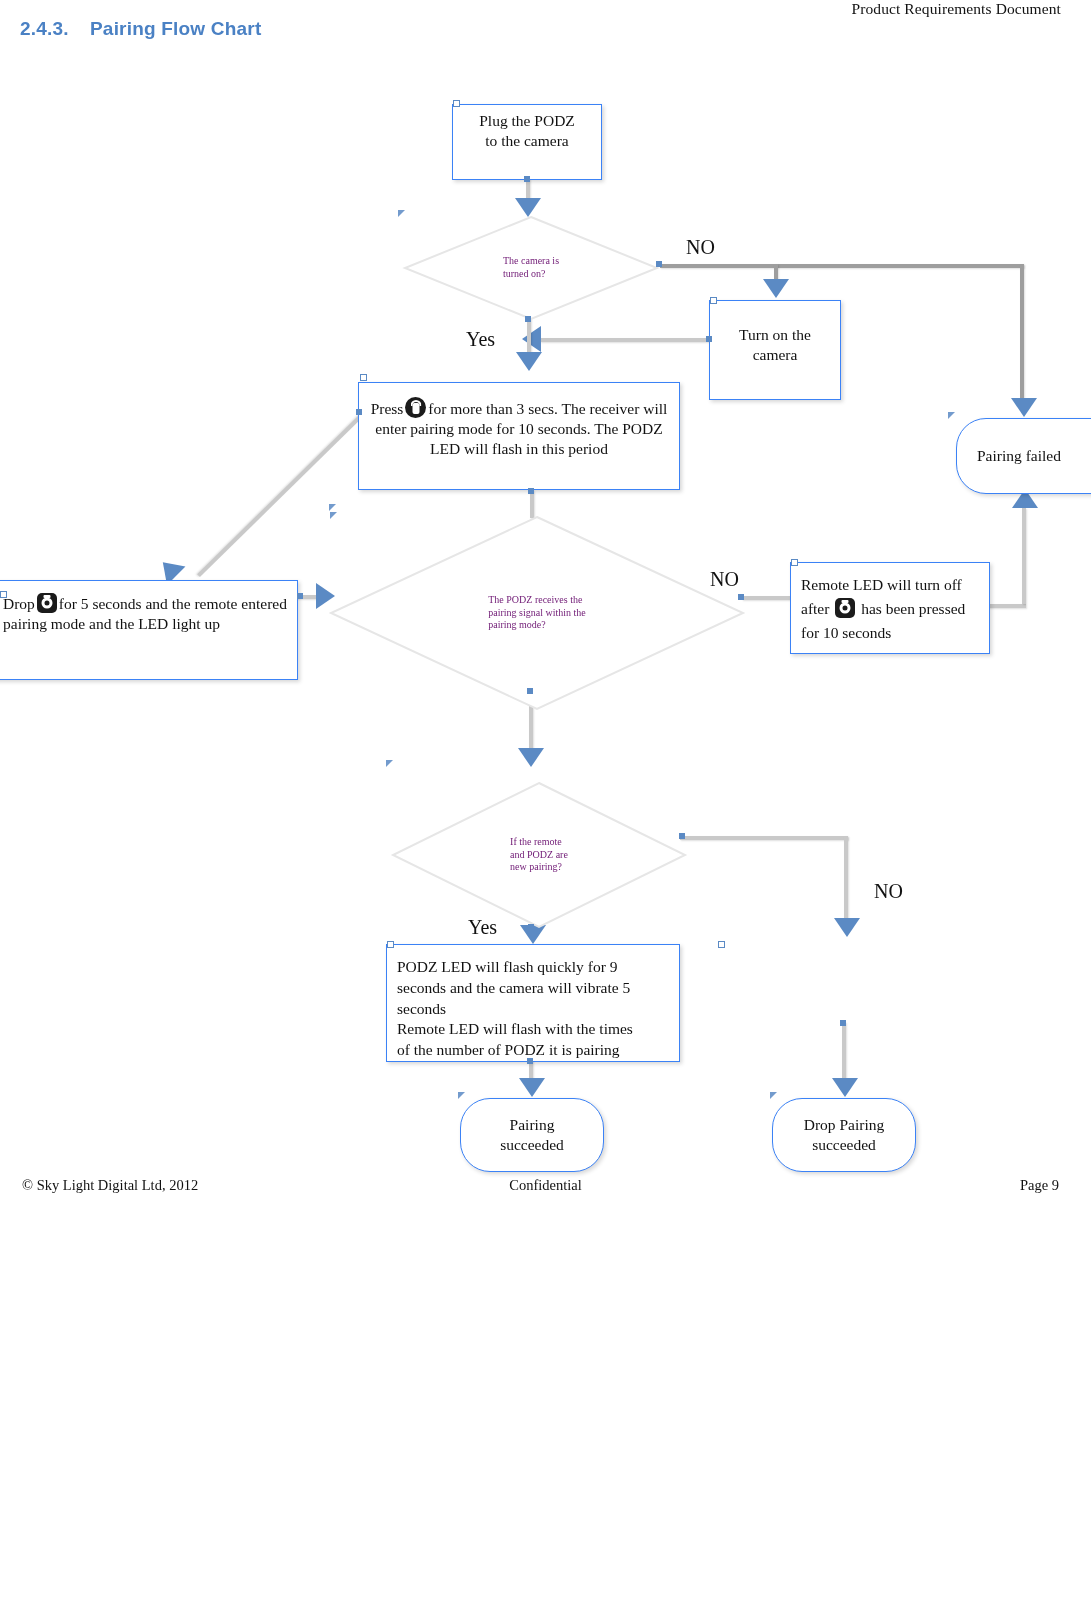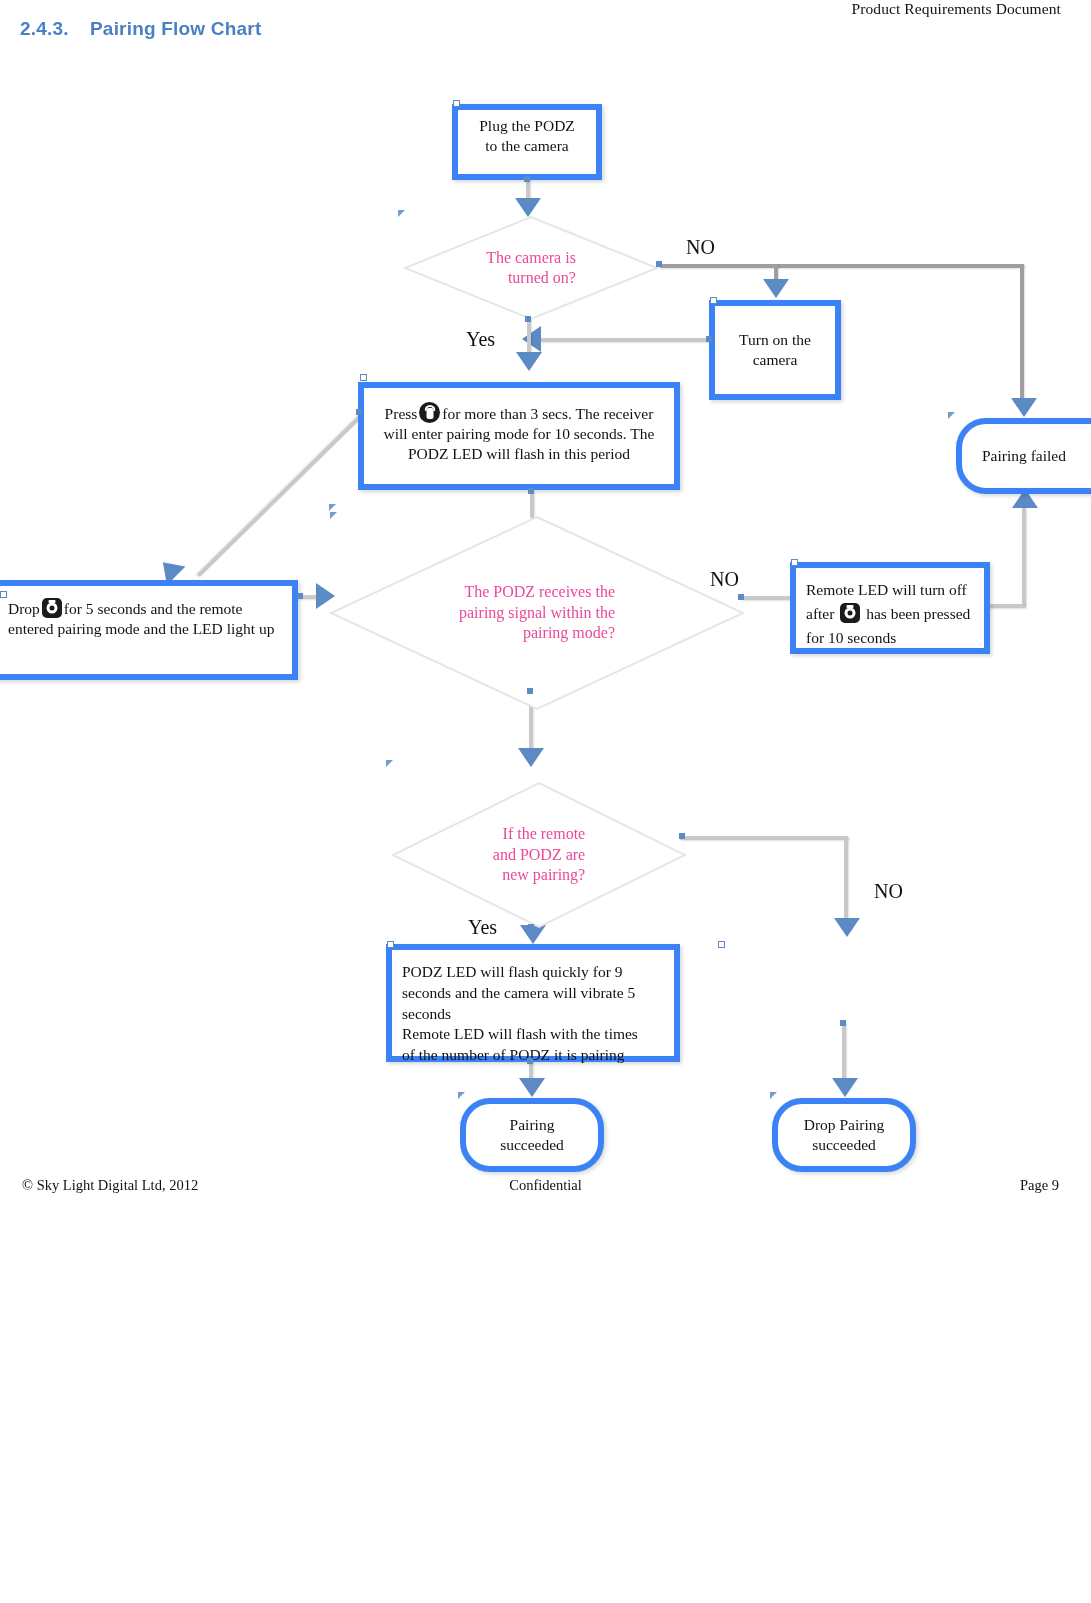--- a/index.html
+++ b/index.html
@@ -25,40 +25,40 @@
     font-weight:bold;font-size:19px;color:#4a81c4;letter-spacing:.2px;white-space:nowrap;
   }
   .ftr{position:absolute;bottom:22px;font-size:14.5px;color:#111;white-space:nowrap;}
   .ftr-l{left:22px;}
   .ftr-c{left:0;width:1091px;text-align:center;}
   .ftr-r{right:32px;}
 
   
   .node{
     position:absolute;box-sizing:border-box;background:#fff;
-    border:6px solid #3b82f6;
+    border:1px solid #3b82f6;
     box-shadow:2px 2px 4px rgba(0,0,0,.16);
     display:flex;align-items:flex-start;justify-content:center;
     font-size:15.5px;line-height:1.30;color:#111;
   }
   .node .txt{padding:6px 8px 0 8px;width:100%;}
   .node.ctr .txt{text-align:center;}
   .node.lft .txt{text-align:left;padding-left:10px;}
   .node.mid{align-items:center;}
   .node.mid .txt{padding-top:0;}
 
   .term{border-radius:30px;}
 
   
   .diamond{position:absolute;}
   .diamond svg{position:absolute;left:0;top:0;overflow:visible;}
   .diamond .dtext{
     position:absolute;left:0;top:0;width:100%;height:100%;
-    display:flex;align-items:center;justify-content:center;text-align:right;
-    font-size:16px;line-height:1.28;color:#ec4899;
+    display:flex;align-items:center;justify-content:center;text-align:left;
+    font-size:10px;line-height:1.28;color:#701a75;
   }
 
   
   .ln{position:absolute;background:#c9c9c9;box-shadow:1px 1px 2px rgba(0,0,0,.13);}
   .ln.h{height:4px;}
   .ln.v{width:4px;}
   .ln.dark{background:#9e9e9e;}
 
   .diag{position:absolute;transform-origin:0 50%;height:4px;background:#c9c9c9;
         box-shadow:1px 1px 2px rgba(0,0,0,.13);}

